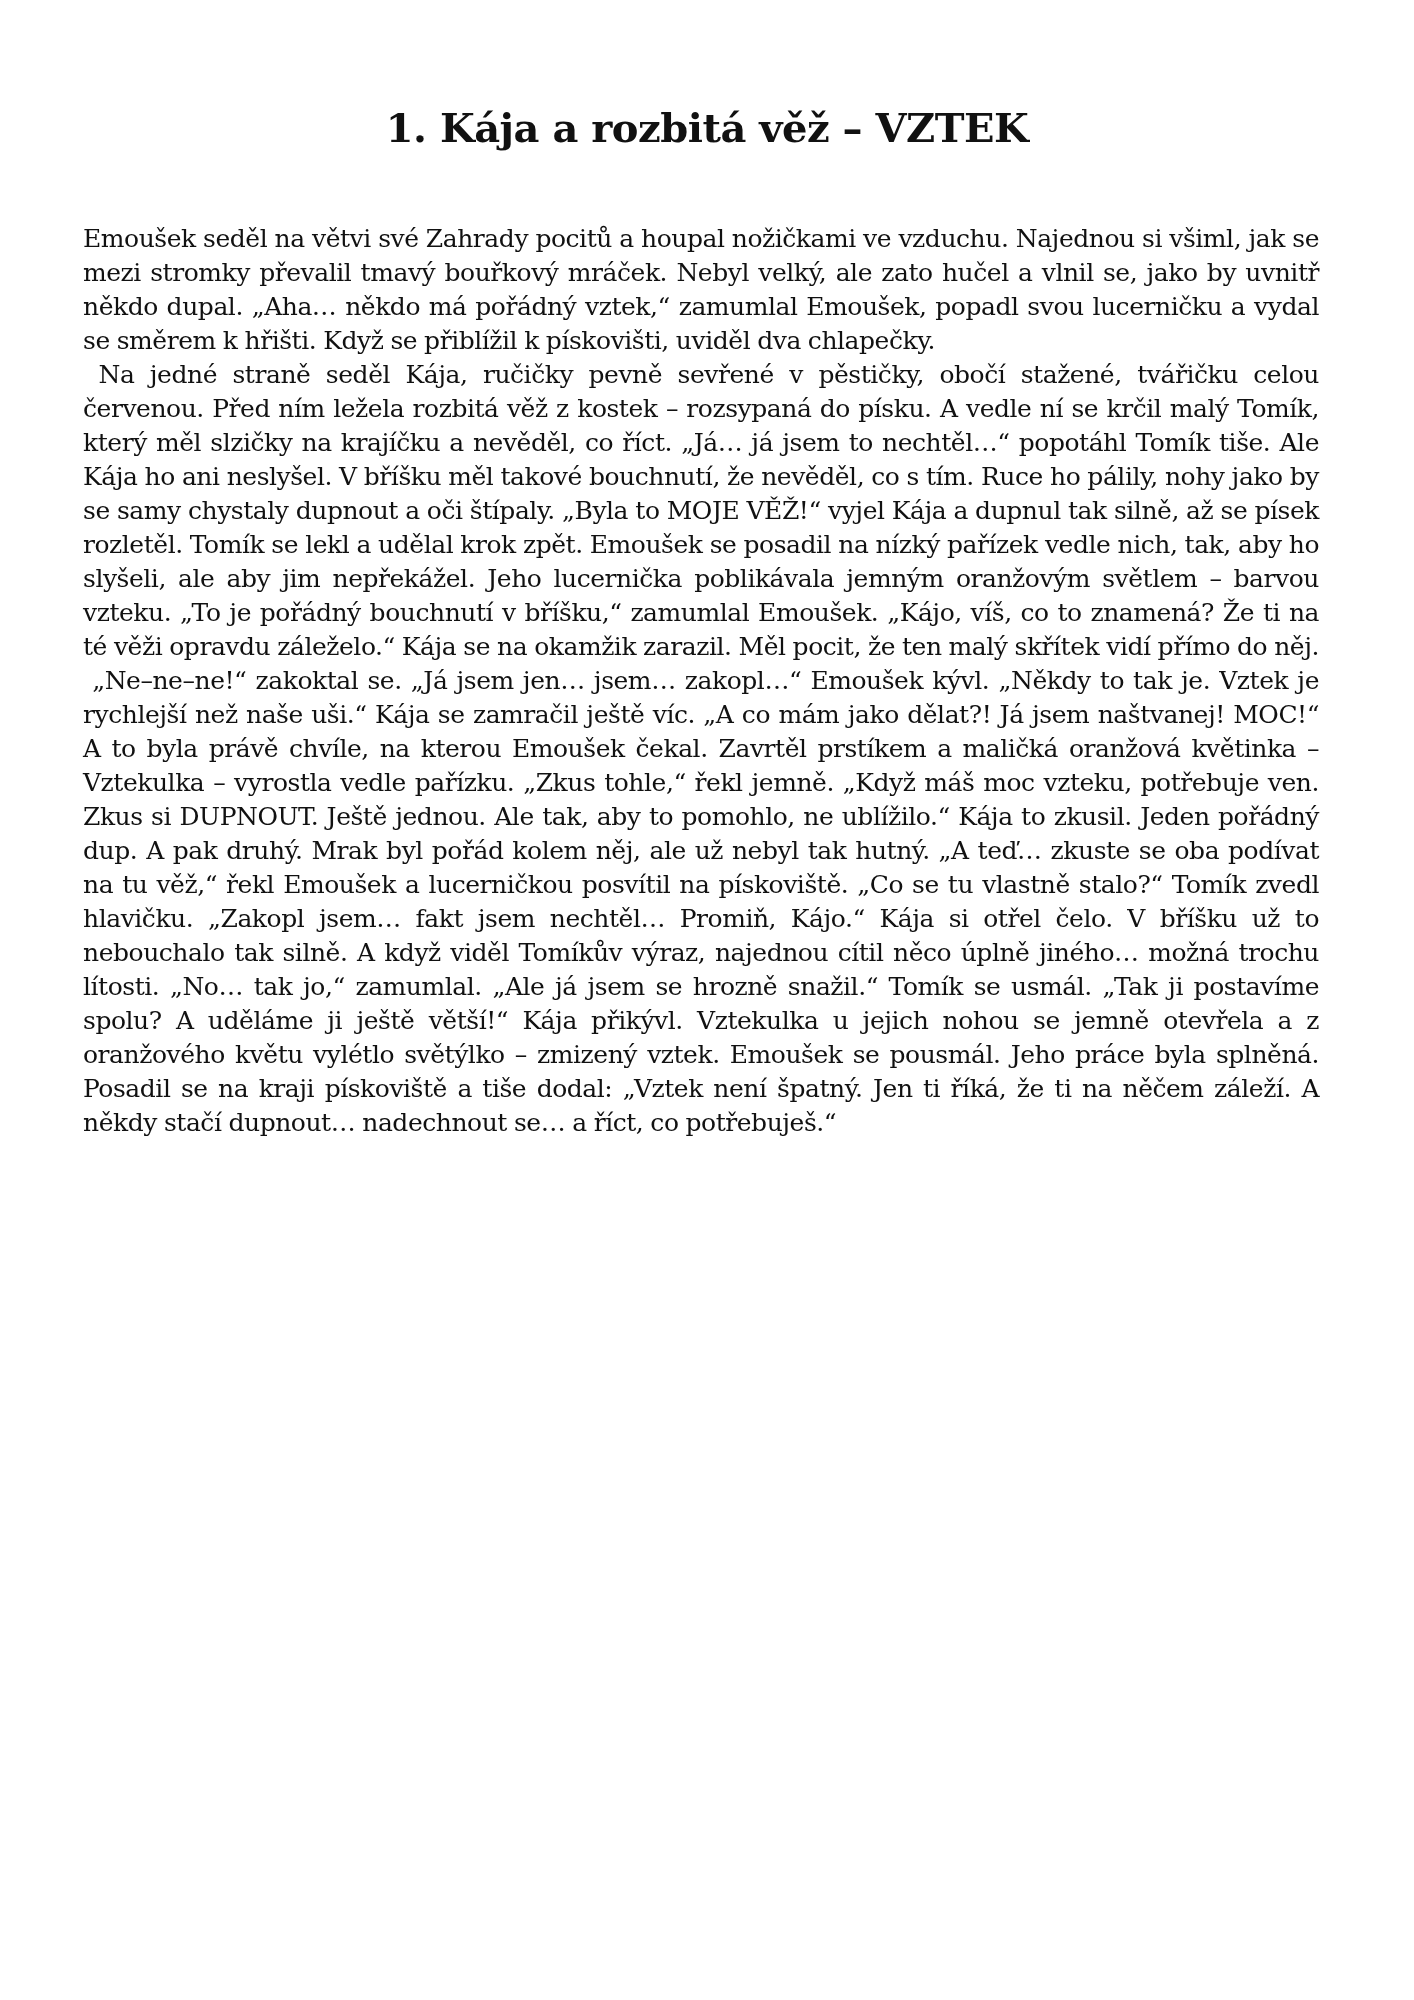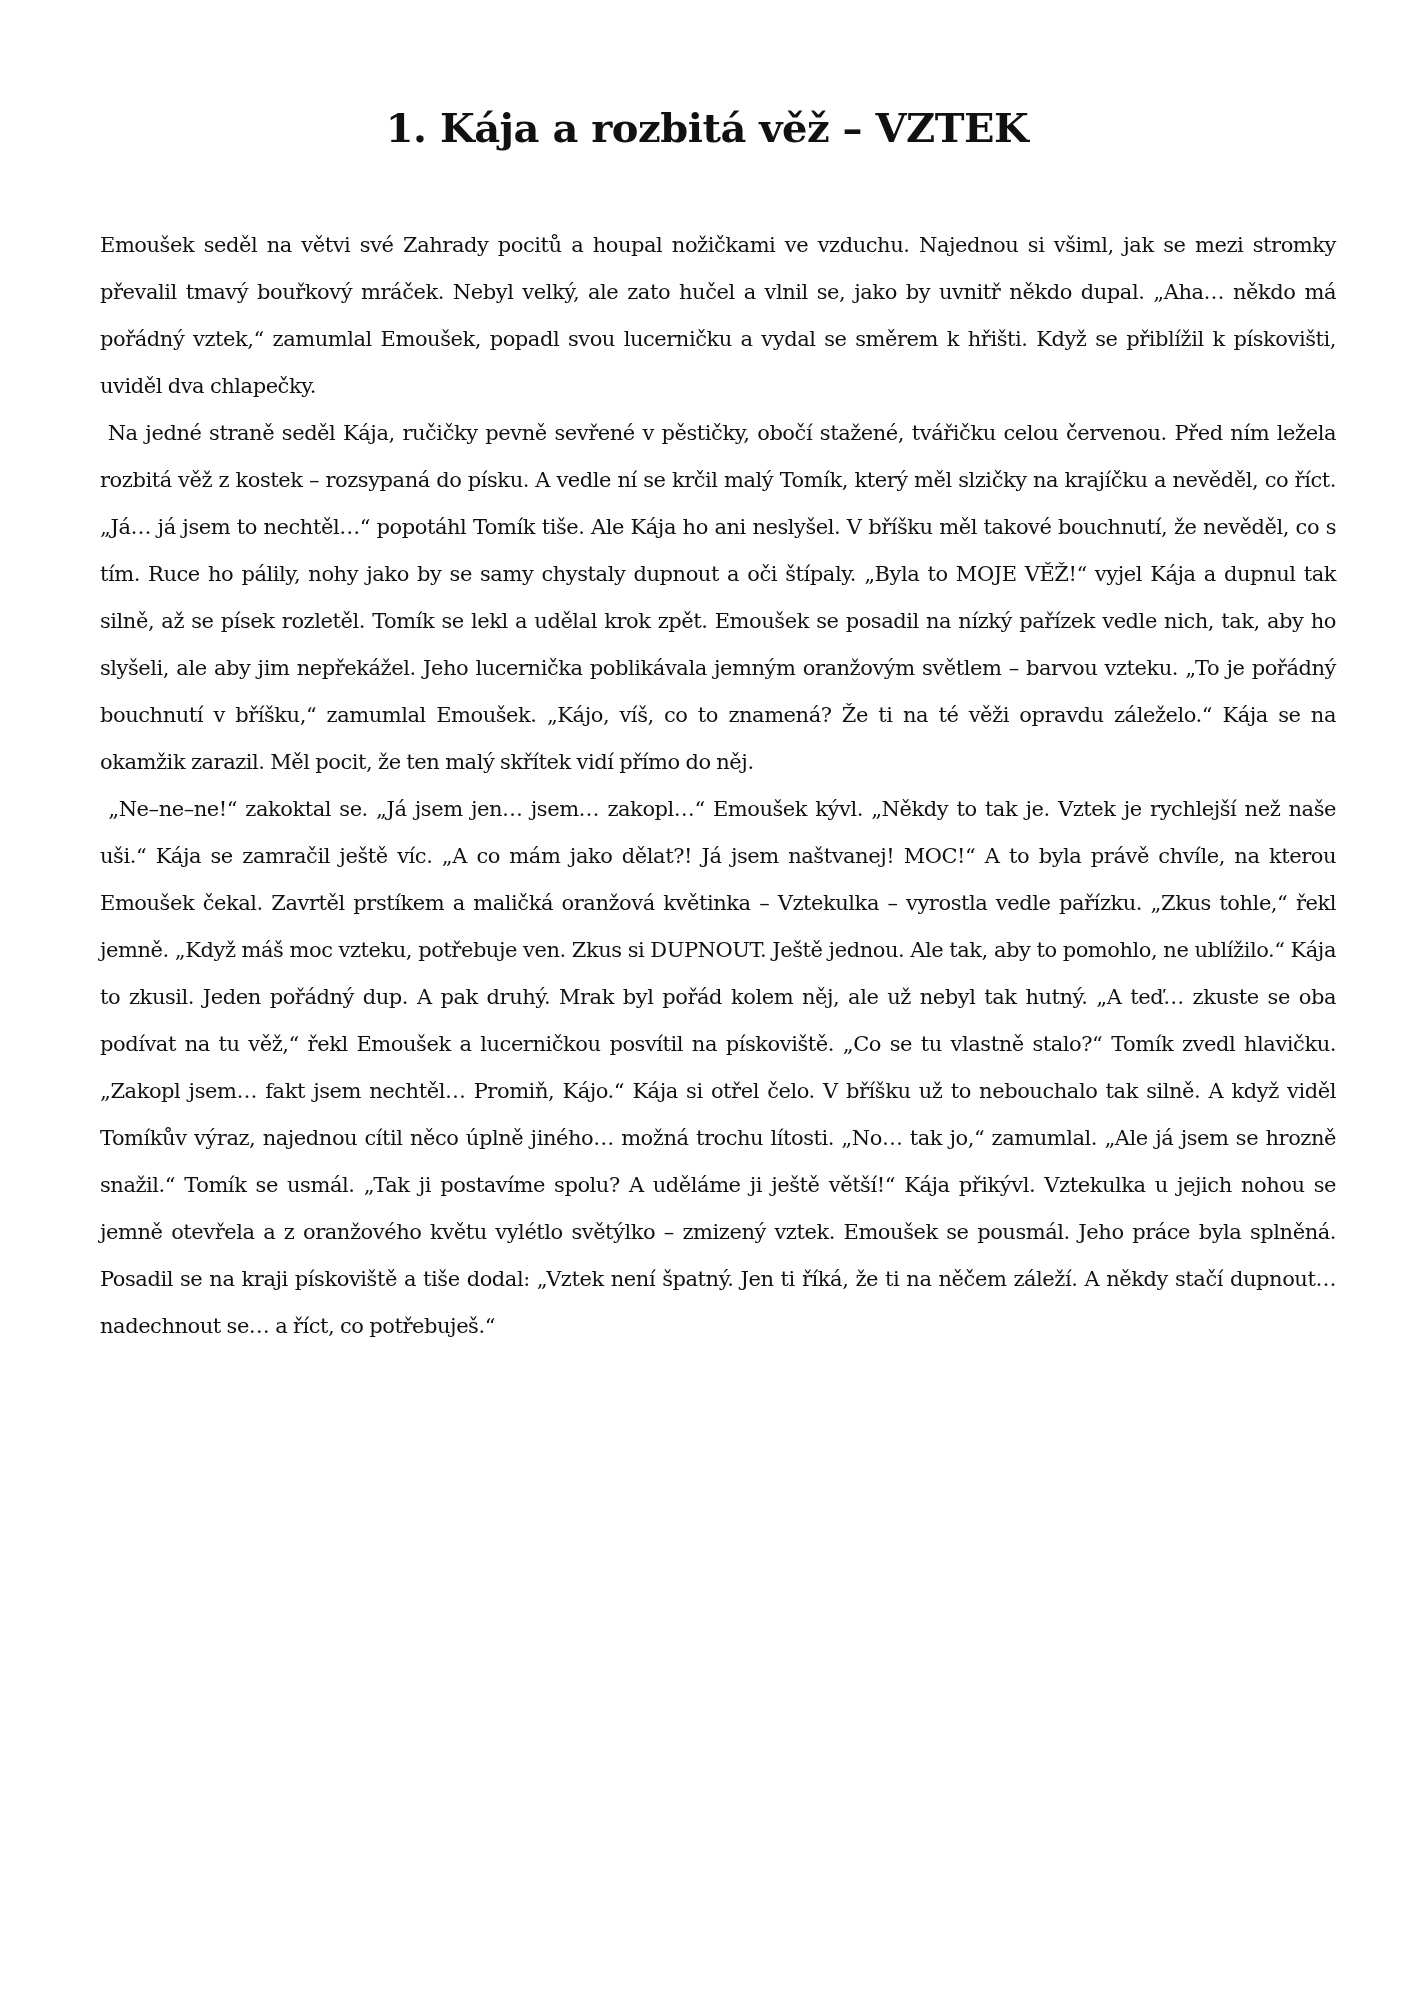--- a/index.html
+++ b/index.html
@@ -30,25 +30,25 @@
       text-align: center;
       font-size: 40px;
       font-weight: bold;
       letter-spacing: -0.5px;
       margin: 0;
       line-height: 60px;
       color: #111111;
     }
     .body-text {
       position: absolute;
-      left: 100px;
+      left: 83px;
       top: 222px;
       width: 1236px;
-      font-size: 21px;
-      line-height: 47px;
+      font-size: 25px;
+      line-height: 34px;
       text-align: justify;
       letter-spacing: -0.45px;
       word-spacing: -0.5px;
     }
     .body-text p {
       margin: 0;
       padding: 0;
       white-space: pre-wrap;
     }
   </style>

